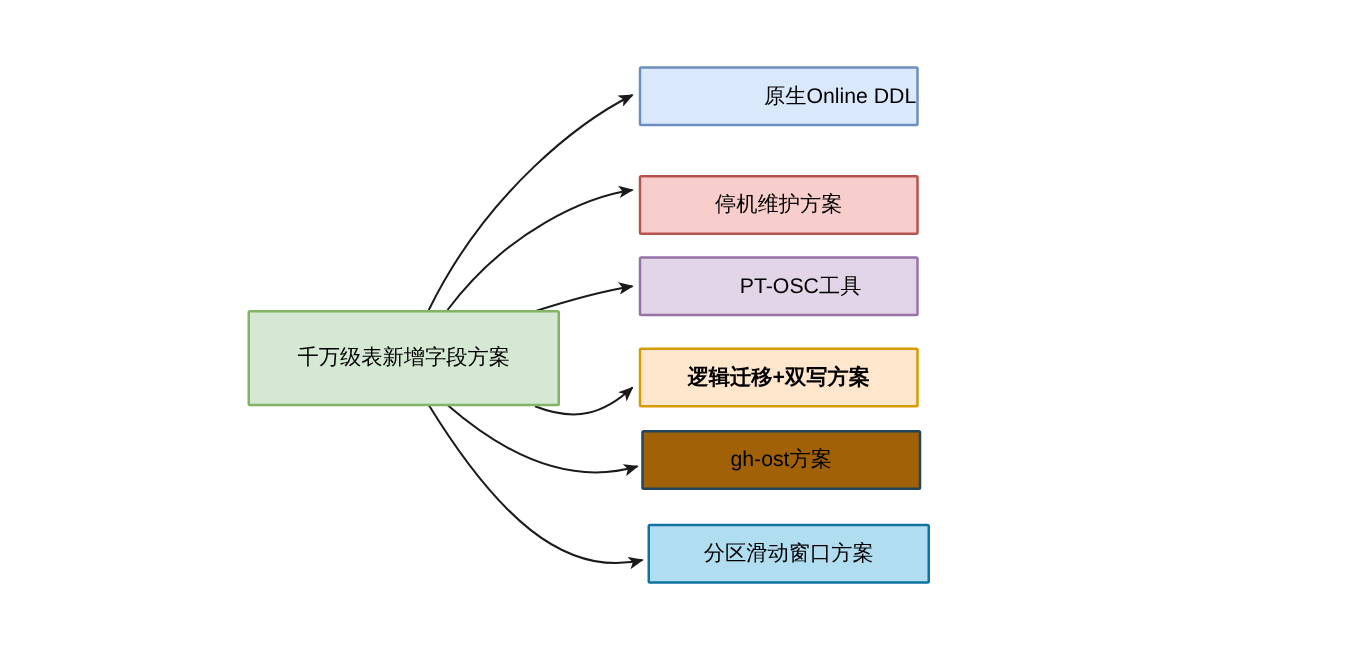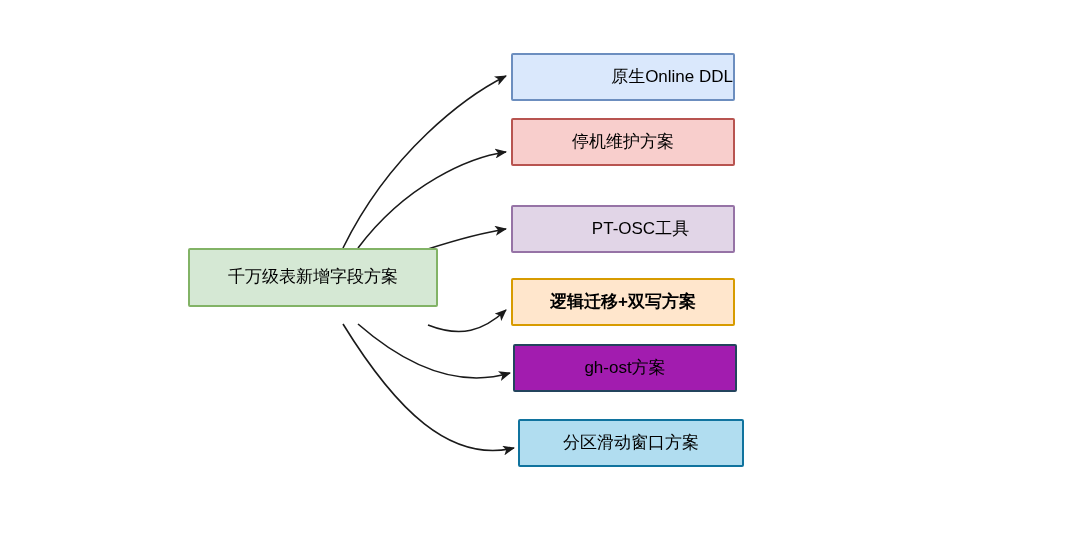--- a/index.html
+++ b/index.html
@@ -35,32 +35,32 @@
     border-radius: 2px;
     display: flex;
     align-items: center;
     justify-content: center;
     text-align: center;
     font-size: 17px;
     color: #000000;
     line-height: 1.2;
   }
   .node.root {
-    left: 188px;
+    left: 198px;
     top: 248px;
     width: 250px;
-    height: 59px;
+    height: 77px;
   }
   .node.child {
     left: 511px;
     width: 224px;
     height: 48px;
   }
   .node.c1 { top: 53px; }
-  .node.c2 { top: 118px; }
+  .node.c2 { top: 140px; }
   .node.c3 { top: 205px; padding-left: 35px; }
   .node.c4 { top: 278px; }
   .node.c5 { top: 344px; left: 513px; }
   .node.c6 { top: 419px; left: 518px; width: 226px; }
 </style>
 </head>
 <body>
 
 <div class="stage" style="background-color: rgb(255, 255, 255);">
 
@@ -91,21 +91,21 @@
   </div>
 
   <div class="node child c3" style="background-color: rgb(225, 213, 231); border-color: rgb(150, 115, 166);">
     <span>PT-OSC工具</span>
   </div>
 
   <div class="node child c4" style="background-color: rgb(255, 230, 204); border-color: rgb(215, 155, 0); font-weight: bold;">
     <span>逻辑迁移+双写方案</span>
   </div>
 
-  <div class="node child c5" style="background-color: #a21caf; border-color: rgb(35, 68, 93);">
+  <div class="node child c5" style="background-color: #a16207; border-color: rgb(35, 68, 93);">
     <span>gh-ost方案</span>
   </div>
 
   <div class="node child c6" style="background-color: rgb(177, 221, 240); border-color: rgb(16, 115, 158);">
     <span>分区滑动窗口方案</span>
   </div>
 
 </div>
 
 </body></html>

